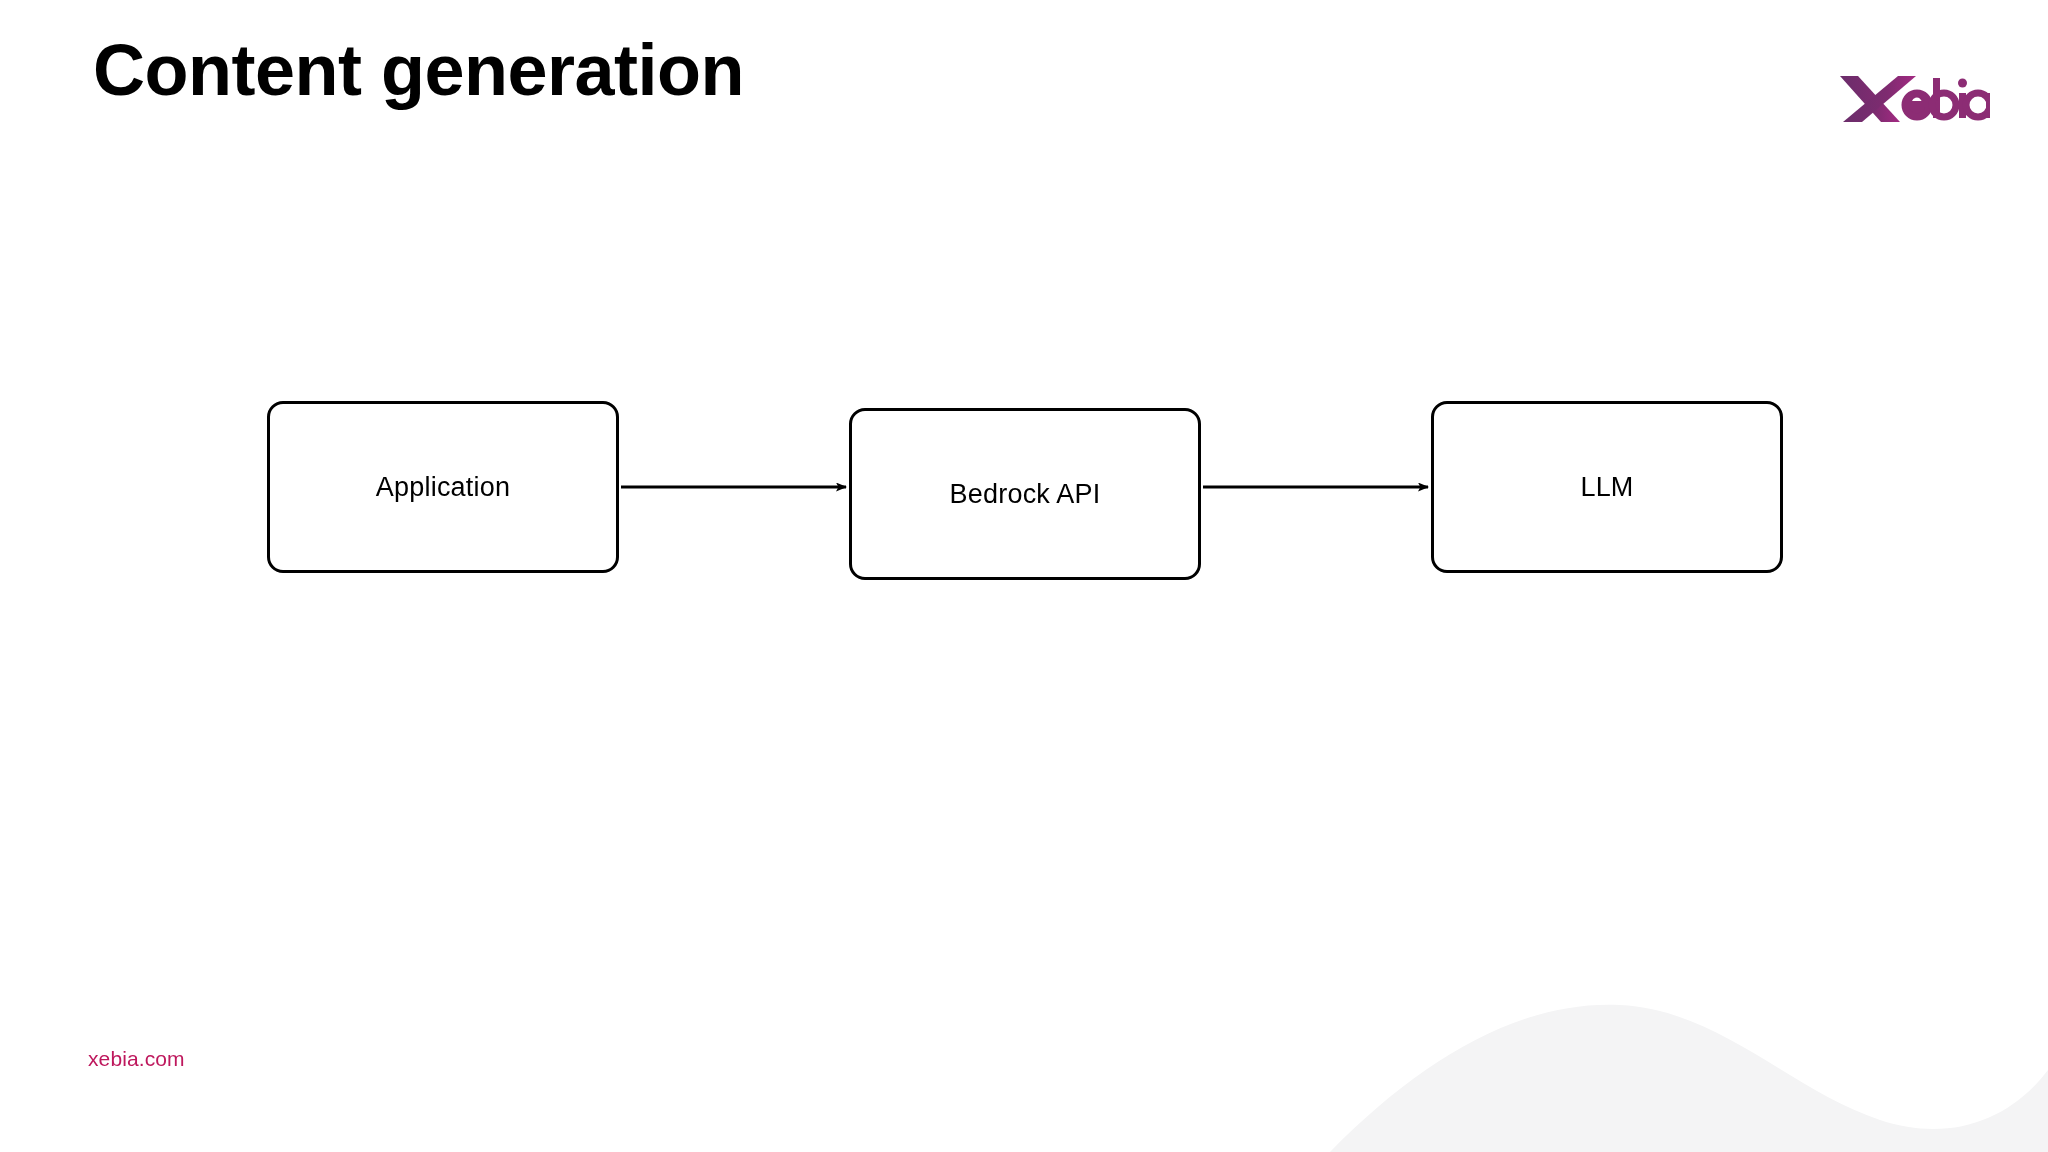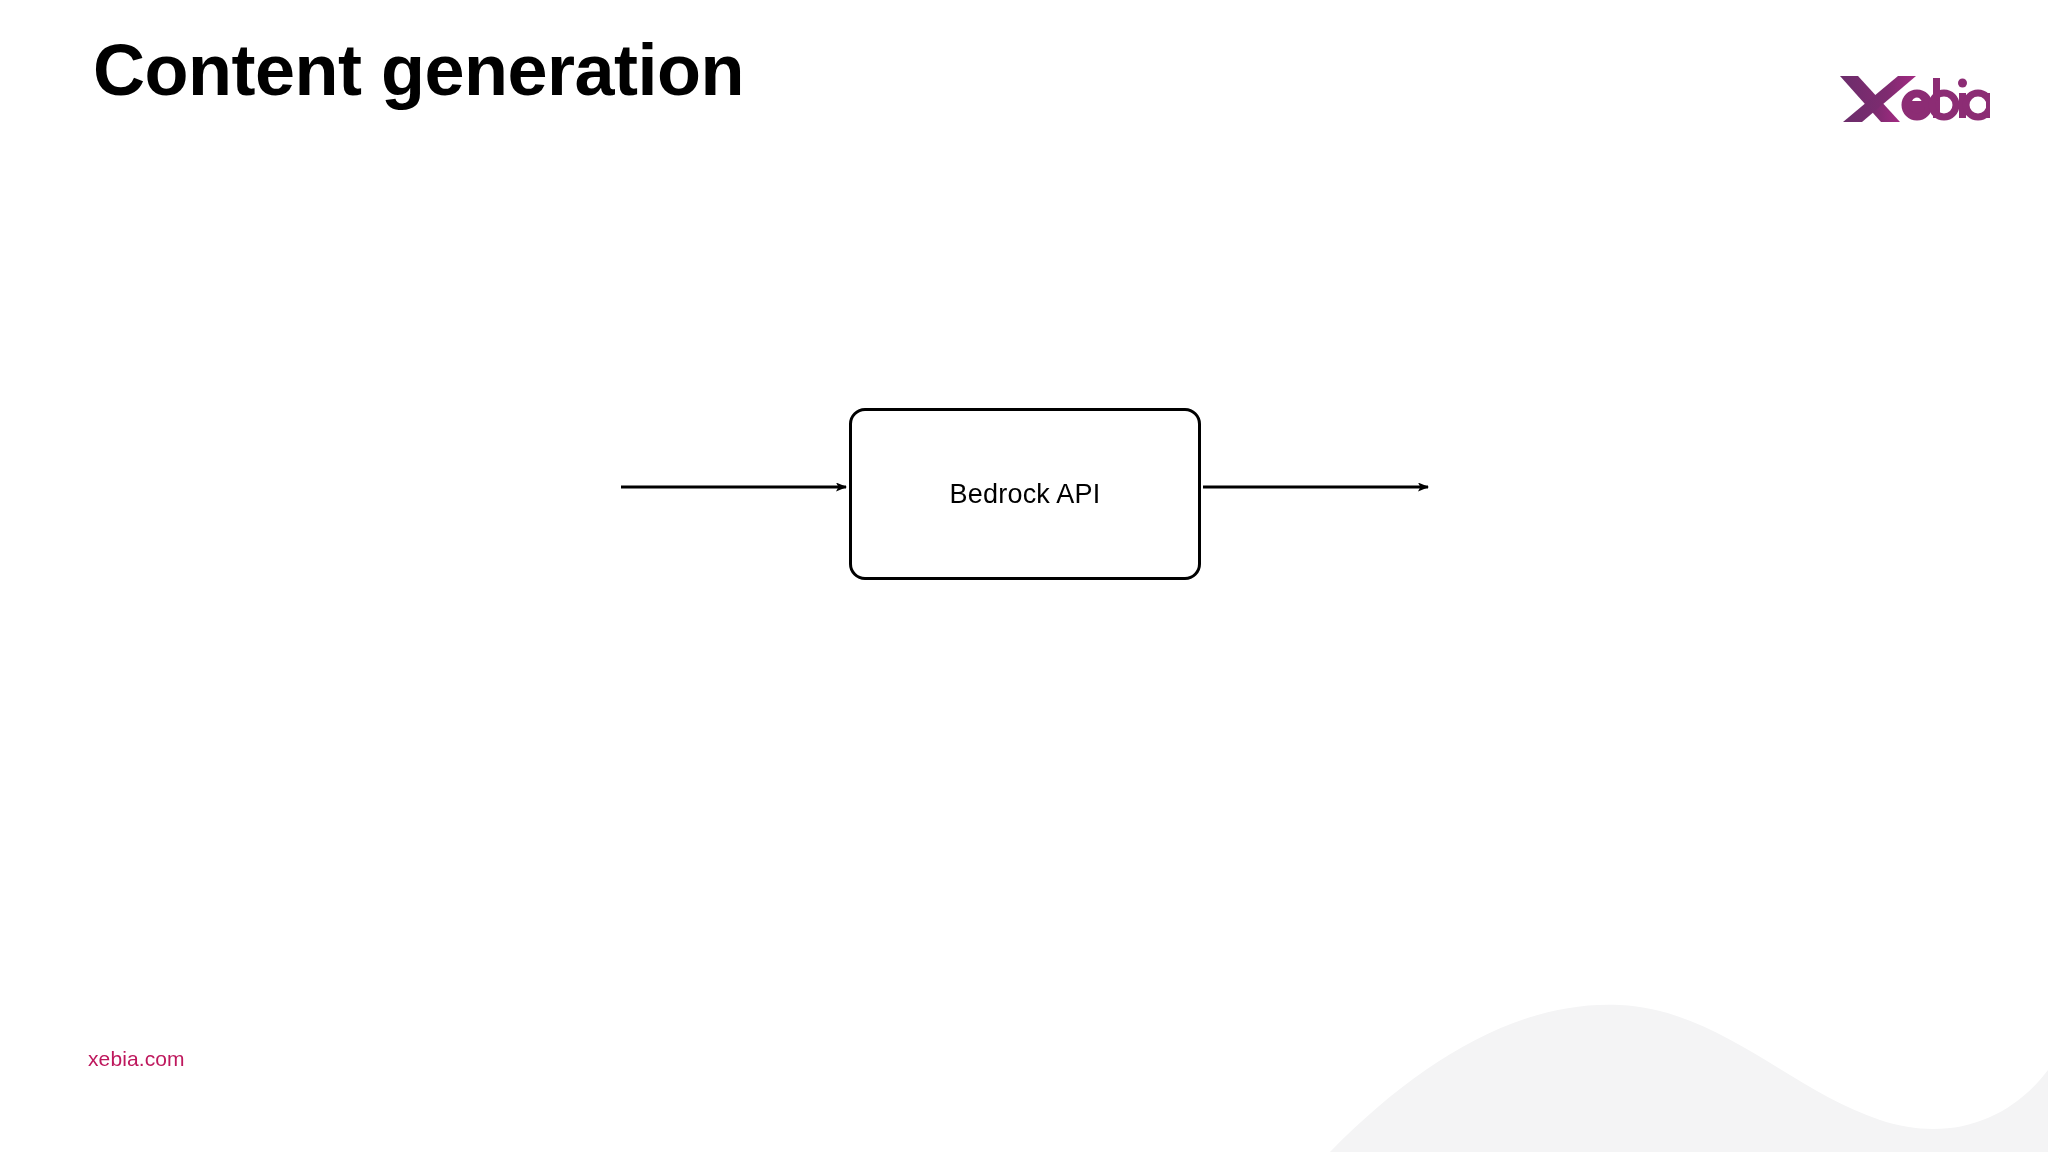--- a/index.html
+++ b/index.html
@@ -148,21 +148,27 @@
   <svg class="edge-layer" viewBox="0 0 2048 1152" xmlns="http://www.w3.org/2000/svg">
     <defs>
       <marker id="arrowhead" markerWidth="11" markerHeight="9" refX="10" refY="4.5" orient="auto" markerUnits="userSpaceOnUse">
         <path d="M0,0 L11,4.5 L0,9 L2.4,4.5 Z" fill="#000000"></path>
       </marker>
     </defs>
     <line x1="621" y1="487" x2="846" y2="487" stroke="#000000" stroke-width="3" marker-end="url(#arrowhead)"></line>
     <line x1="1203" y1="487" x2="1428" y2="487" stroke="#000000" stroke-width="3" marker-end="url(#arrowhead)"></line>
   </svg>
 
+  <div class="node-box" id="node-1">
+    <span class="node-label">Application</span>
+  </div>
 
   <div class="node-box" id="node-2">
     <span class="node-label">Bedrock API</span>
   </div>
 
+  <div class="node-box" id="node-3">
+    <span class="node-label">LLM</span>
+  </div>
 
 </div>
 
 <div class="footer-url">xebia.com</div>
 
 </body></html>

